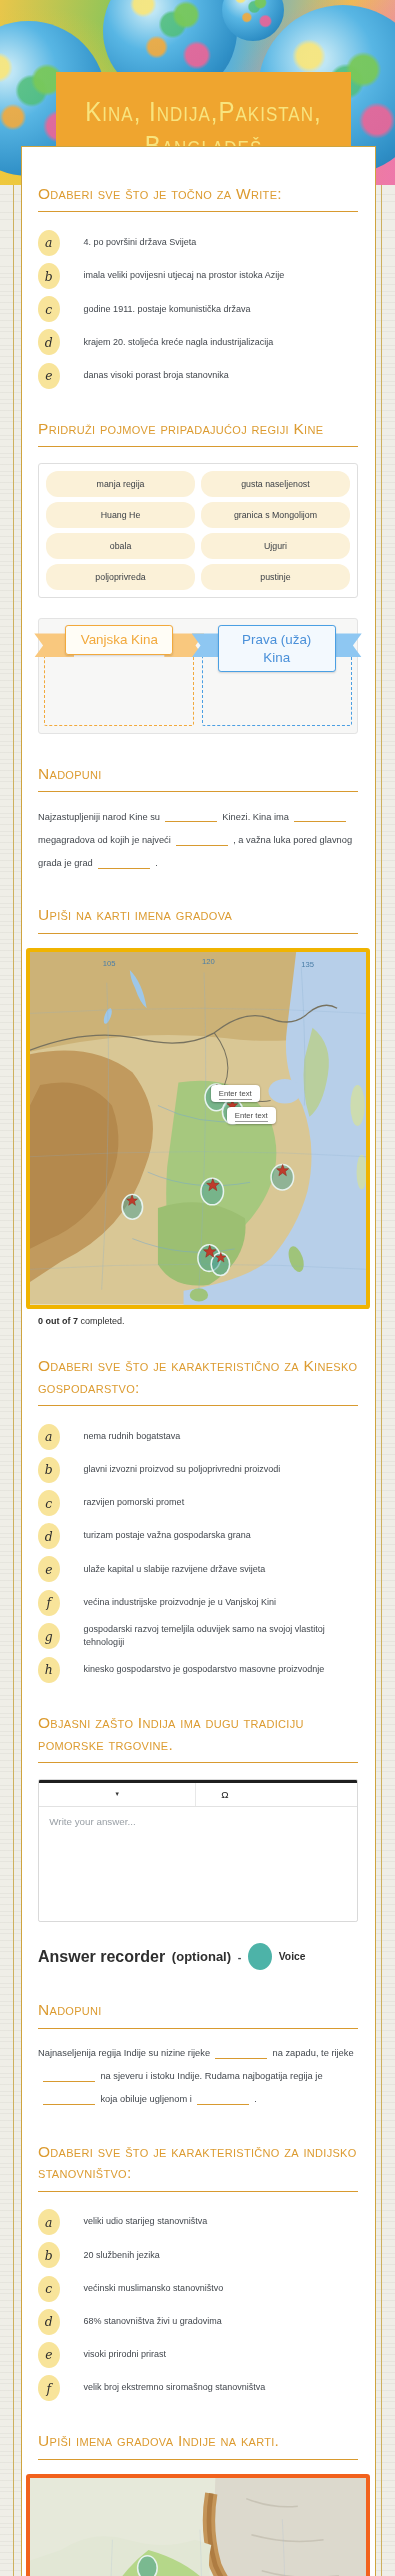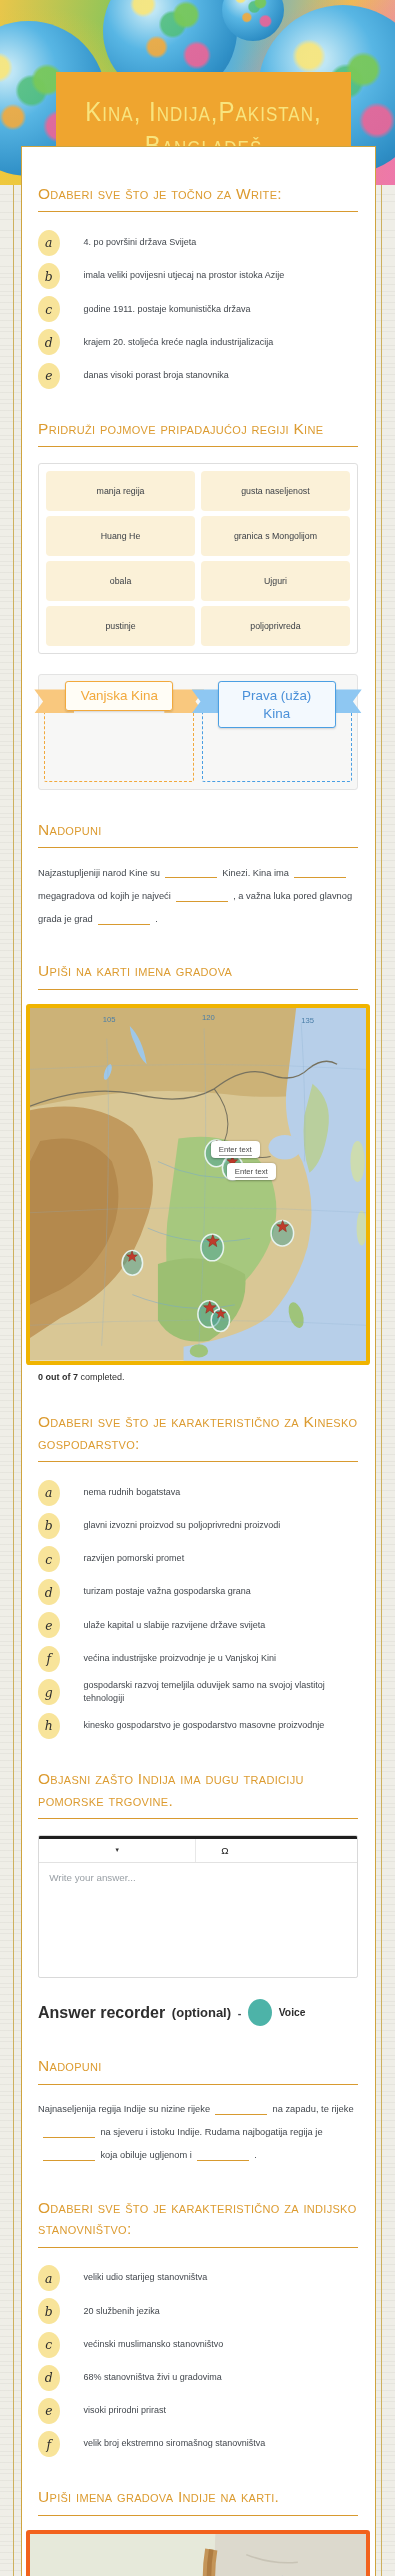--- a/index.html
+++ b/index.html
@@ -53,21 +53,21 @@
   
   .options { margin-top: 17.5px; }
   .opt { display: flex; align-items: center; margin-bottom: 7.2px; min-height: 26px; cursor: pointer; }
   .badge { flex: 0 0 21.6px; width: 21.6px; height: 26px; border-radius: 50%;
     background: #f8e49a; color: #2e2e2e; font-family: "DejaVu Serif", serif; font-style: italic;
     font-size: 12.4px; display: inline-flex; align-items: center; justify-content: center; }
   .opt-text { margin-left: 24px; font-size: 9px; line-height: 1.5; color: #42474d; }
   
   .tiles-panel { margin-top: 15.5px; border: 0.5px solid #dedede; border-radius: 3.1px;
     padding: 7.2px; display: grid; grid-template-columns: 1fr 1fr; gap: 5.2px 6.2px; background: #fff; }
-  .tile { background: #fbf1d8; border-radius: 4px; height: 40px; display: flex;
+  .tile { background: #fbf1d8; border-radius: 12px; height: 26px; display: flex;
     align-items: center; justify-content: center; font-size: 8.8px; color: #3c4046; cursor: grab; }
   
   .zones-panel { margin-top: 19.6px; border: 0.5px solid #e3e3e3; border-radius: 3.1px;
     background: #f7f7f6; padding: 6.2px 5.2px 7.2px; display: flex; gap: 7.2px; }
   .zone-col { flex: 1; position: relative; }
   .ribbon { position: relative; height: 37px; display: flex; justify-content: center; align-items: flex-start; z-index: 2; }
   .ribbon .wing { position: absolute; top: 8.2px; width: 40px; height: 24px; }
   .ribbon .wl { left: calc(50% - 85px); clip-path: polygon(0 0,100% 0,100% 100%,0 100%,22% 50%); }
   .ribbon .wr { right: calc(50% - 85px); clip-path: polygon(0 0,100% 0,78% 50%,100% 100%,0 100%); }
   .ribbon-box { position: relative; z-index: 2; background: #fffdf6; border-radius: 3.1px;
@@ -155,22 +155,22 @@
   <section>
     <h2>Pridruži pojmove pripadajućoj regiji Kine</h2>
     <div class="rule"></div>
     <div class="tiles-panel">
         <div class="tile">manja regija</div>
         <div class="tile">gusta naseljenost</div>
         <div class="tile">Huang He</div>
         <div class="tile">granica s Mongolijom</div>
         <div class="tile">obala</div>
         <div class="tile">Ujguri</div>
+        <div class="tile">poljoprivreda</div>
         <div class="tile">pustinje</div>
-        <div class="tile">poljoprivreda</div>
       </div>
     <div class="zones-panel">
       <div class="zone-col">
         <div class="ribbon rb-orange">
           <span class="wing wl"></span>
           <span class="wing wr"></span>
           <div class="ribbon-box">Vanjska Kina</div>
         </div>
         <div class="dropzone dz-orange"></div>
       </div>

